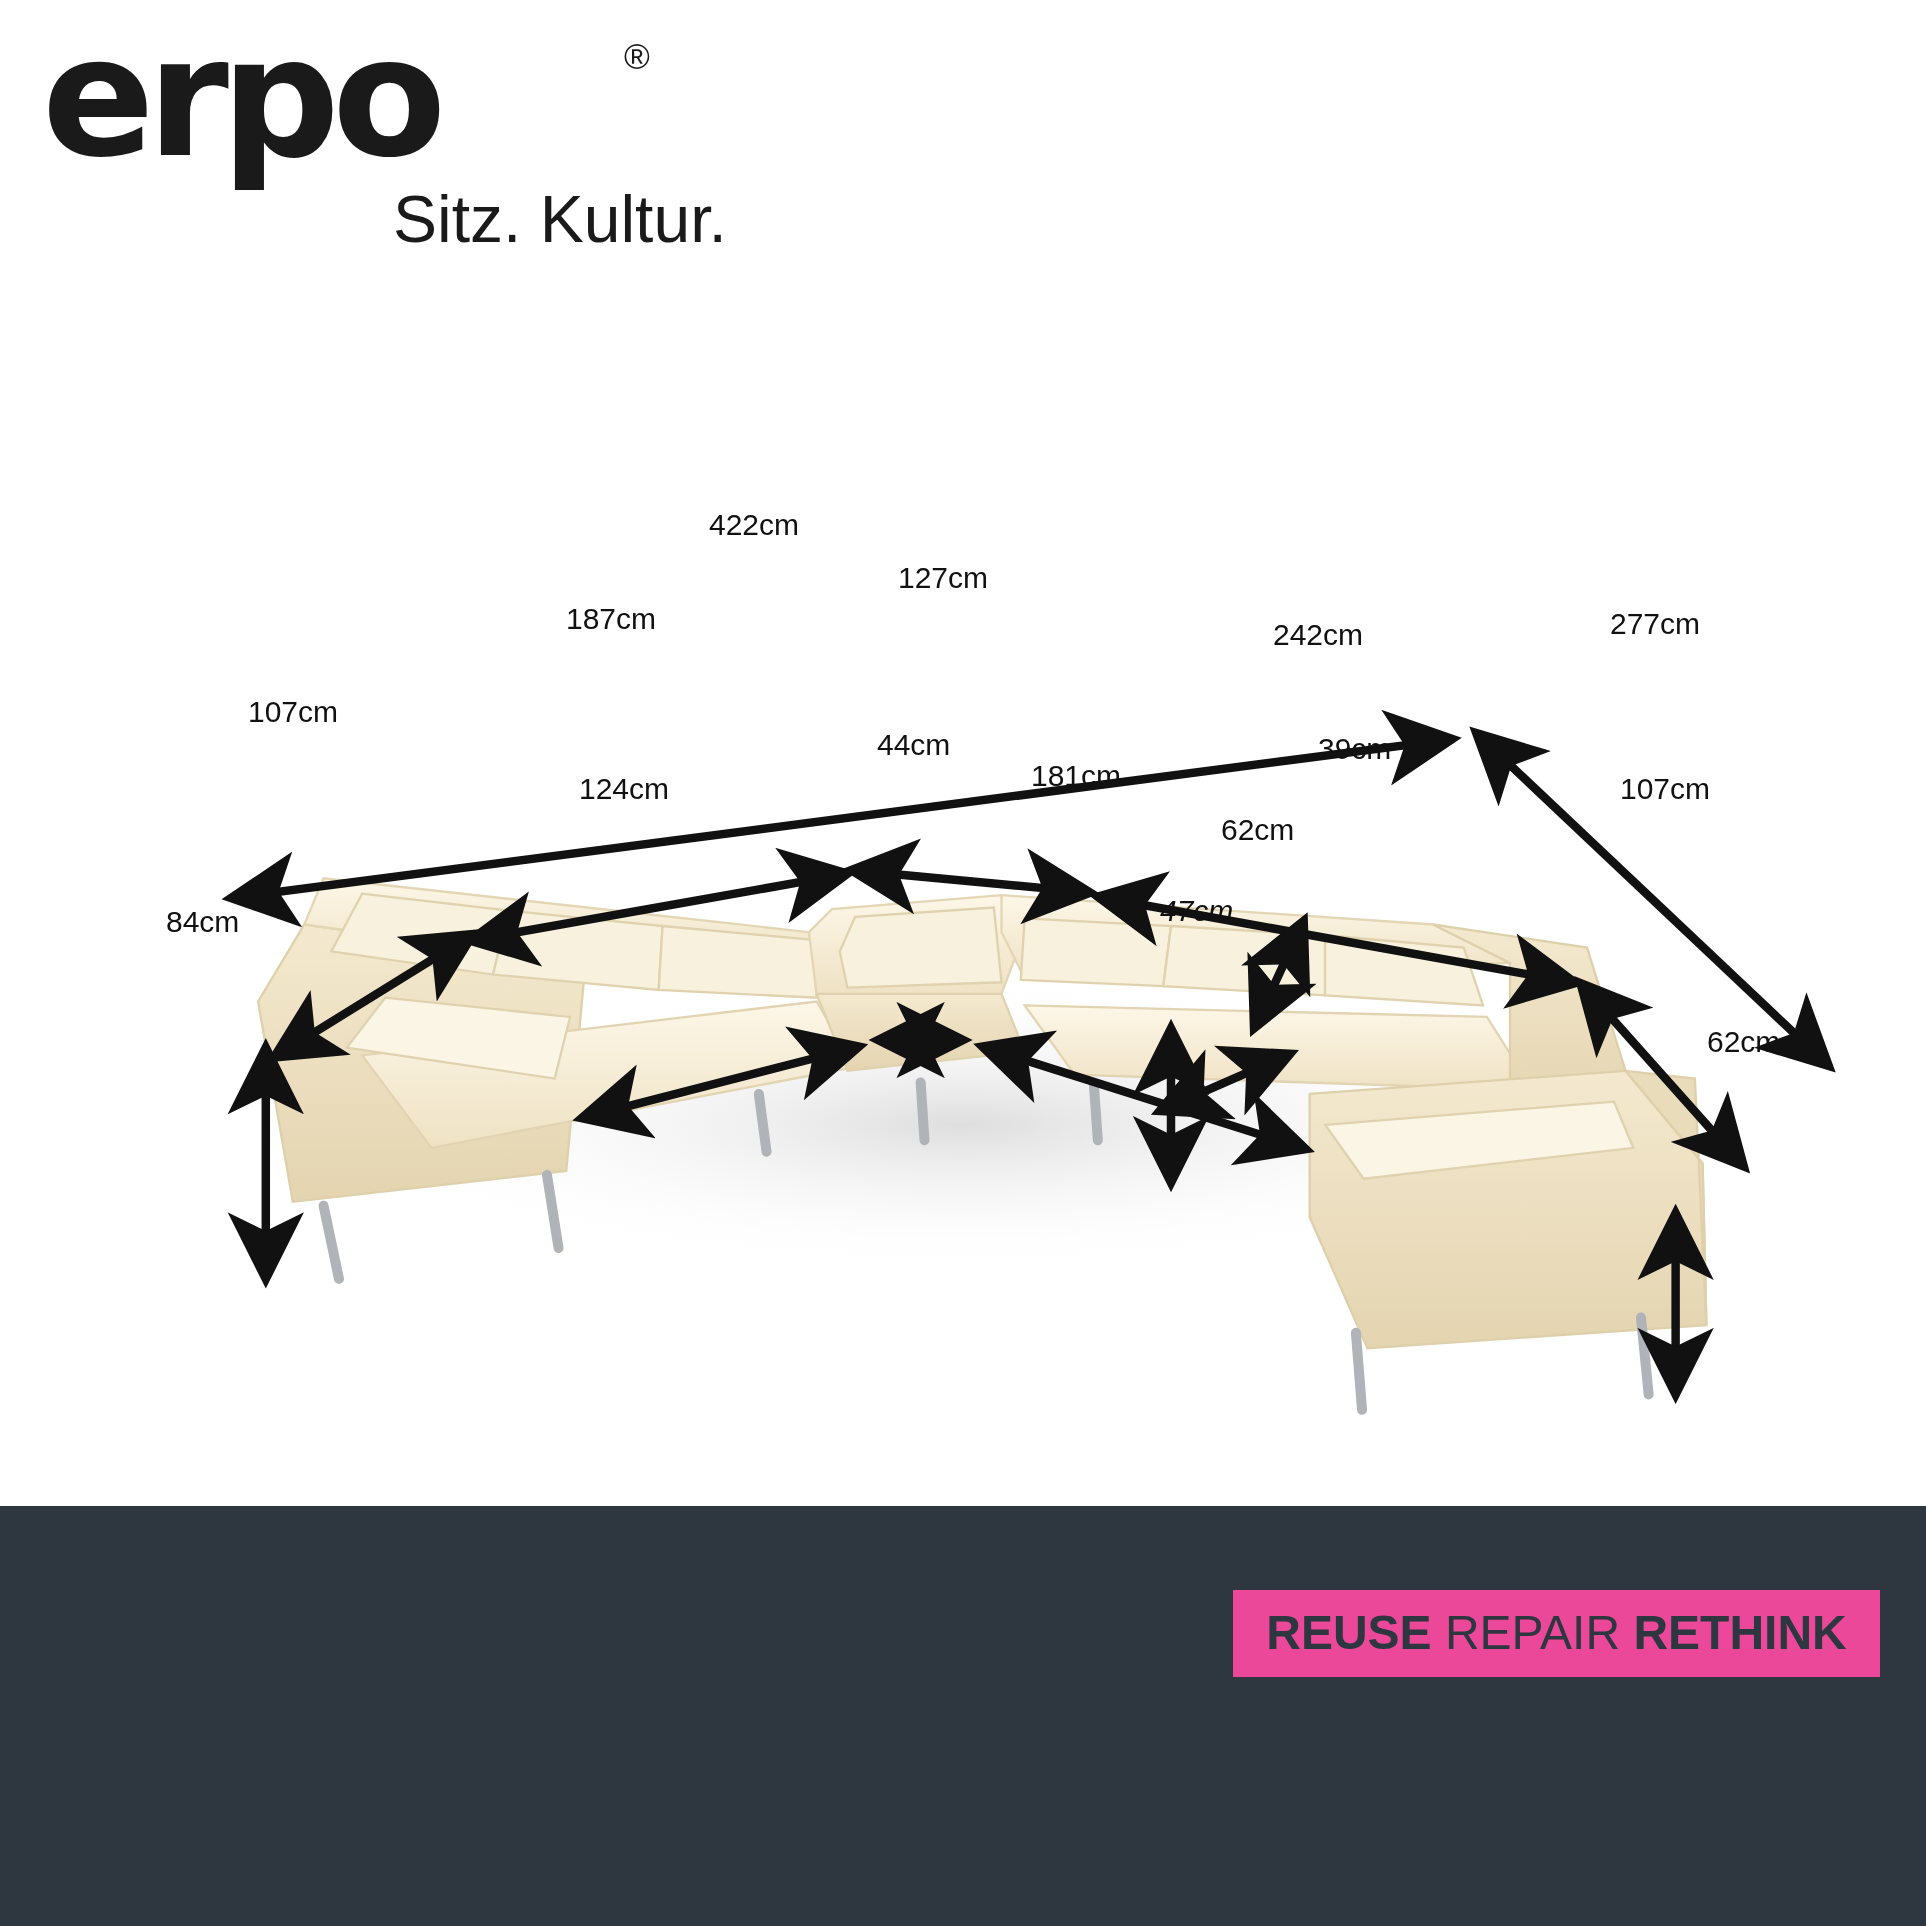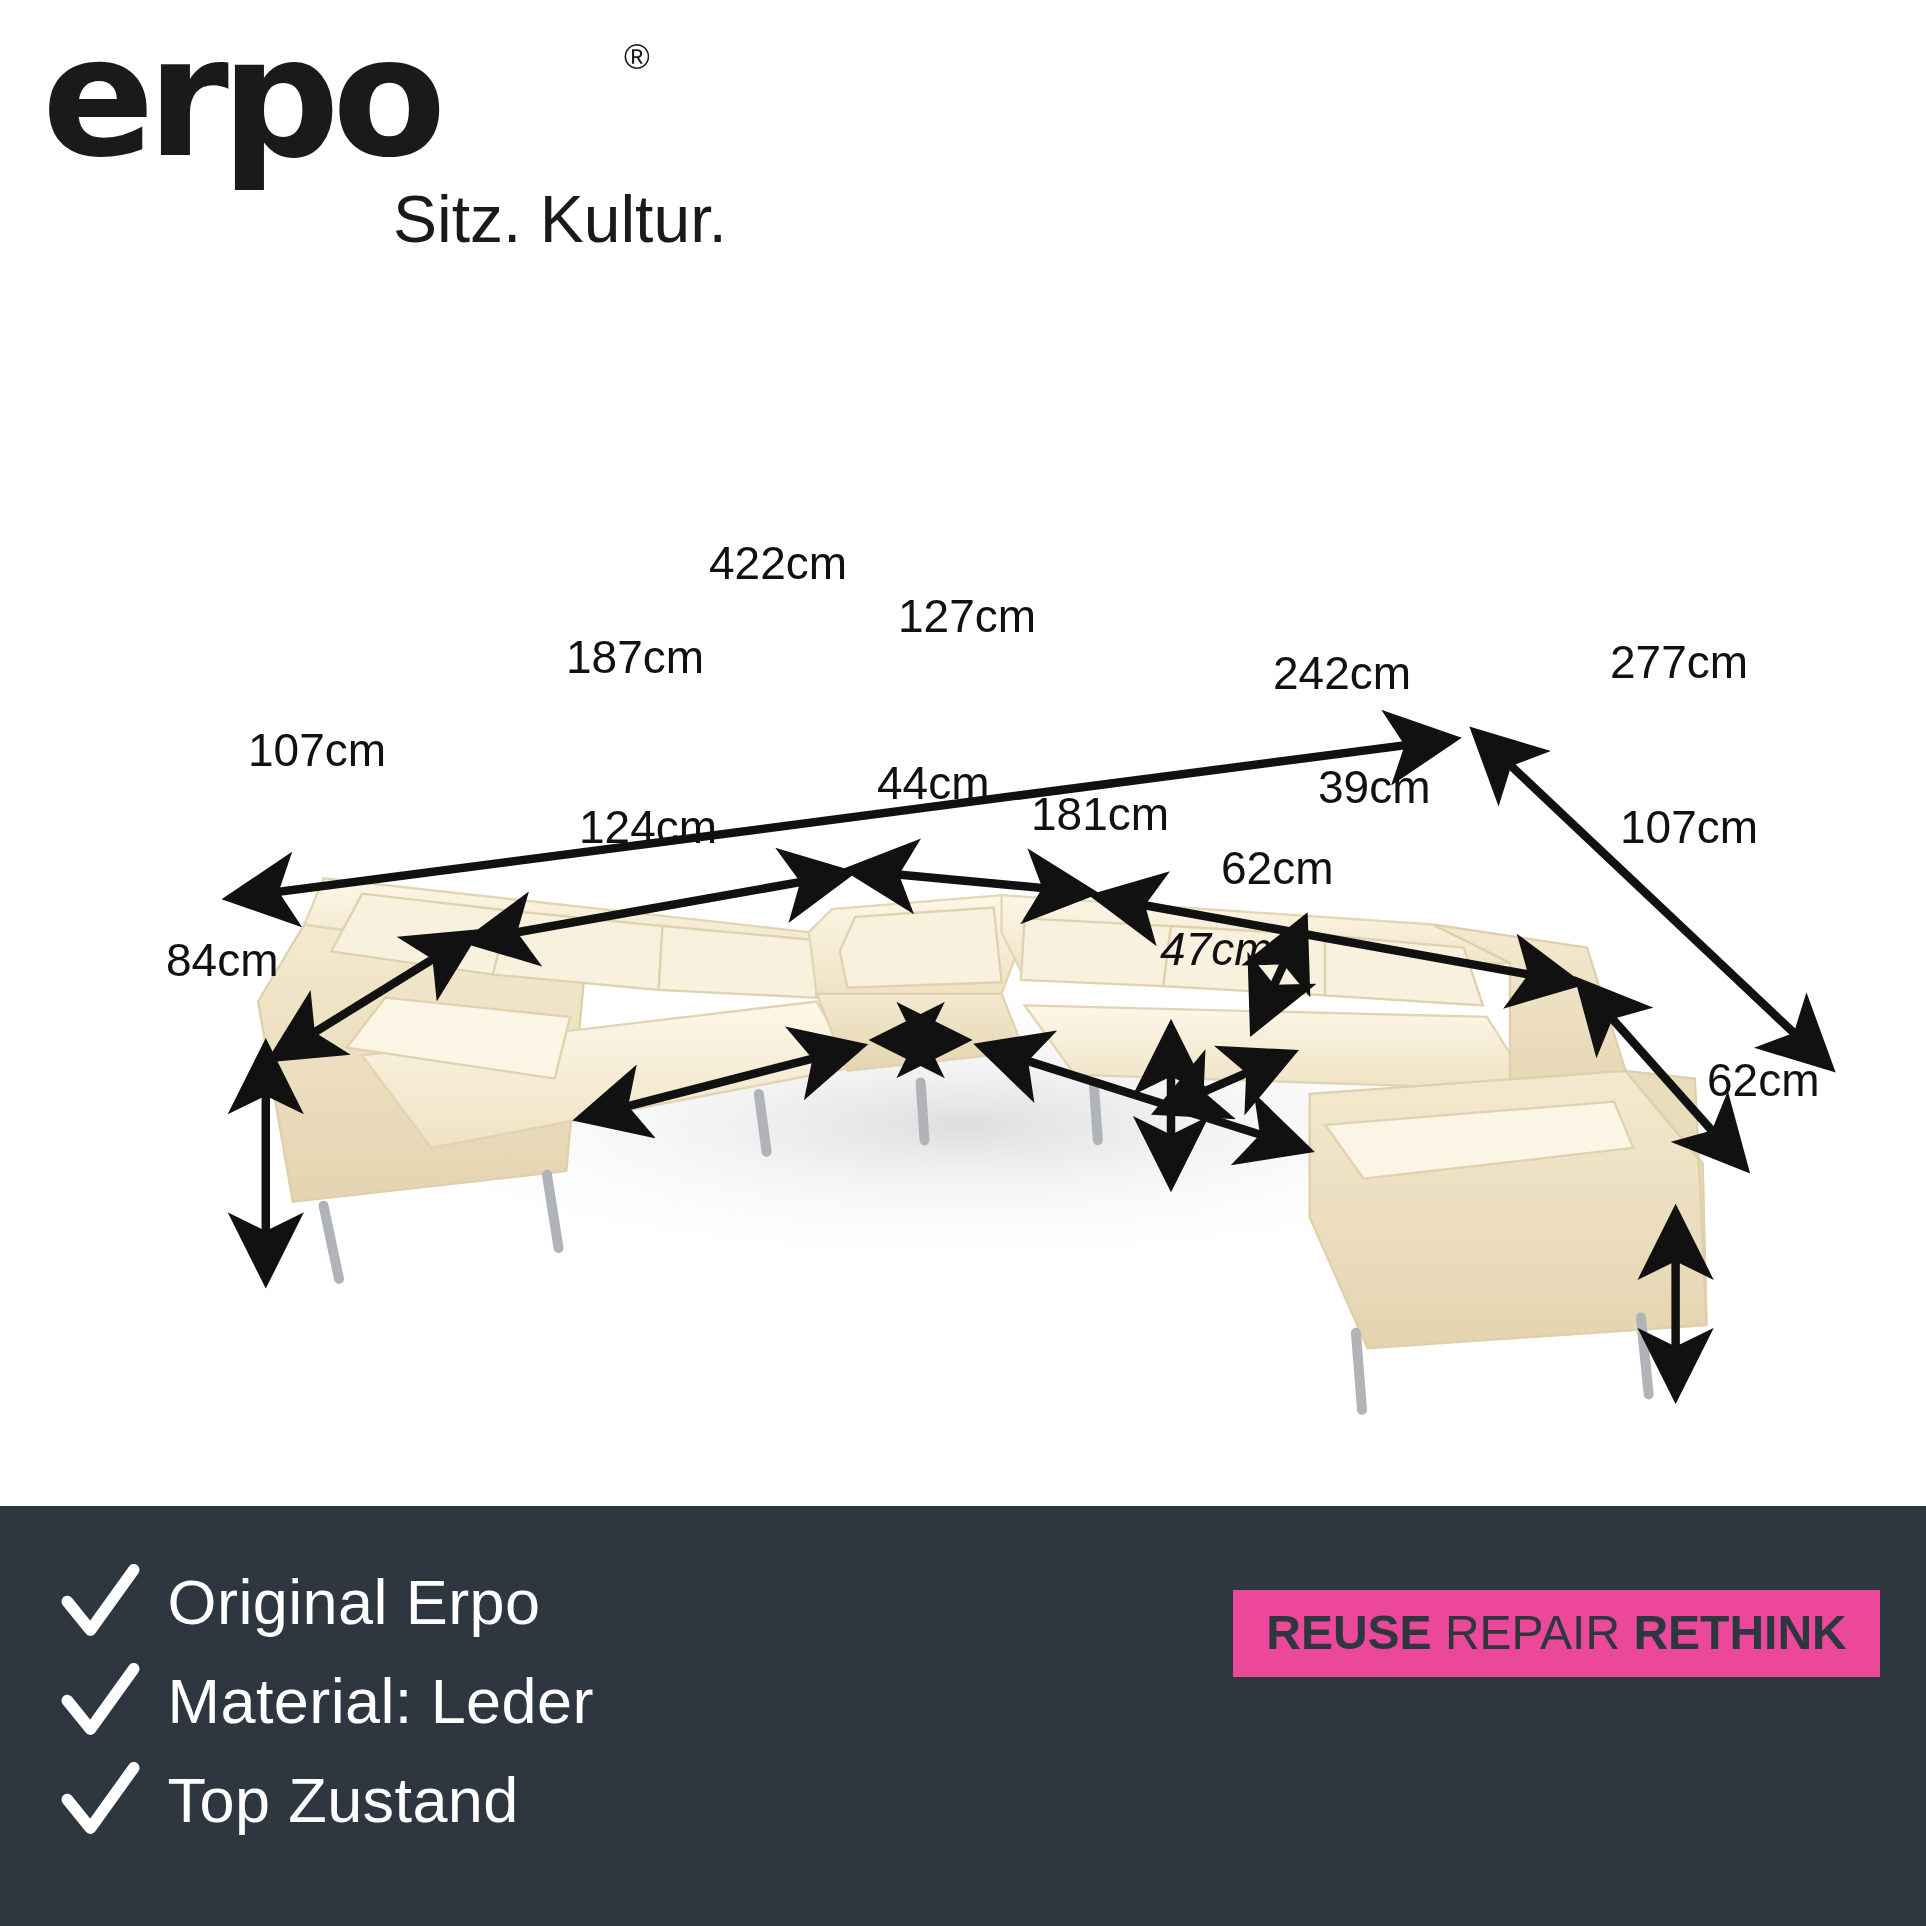--- a/index.html
+++ b/index.html
@@ -34,24 +34,23 @@
     font-size:66px;color:#1a1a1a;letter-spacing:0px;
   }
 
   
   .sofa-area{position:absolute;left:0;top:254px;width:1926px;height:1210px;}
 
   
   .mlabel{
     position:absolute;
     font-family:"Liberation Sans", sans-serif;
-    font-size:46px;
+    font-size:30px;
     color:#111111;
     white-space:nowrap;
-    margin-top:28px;
   }
 
   
   .footer{
     position:absolute;left:0;top:1506px;width:1926px;height:420px;
     background:#2e3640;
   }
   .checks{position:absolute;left:54px;top:46px;}
   .check-row{display:flex;align-items:center;height:99px;}
   .check-mark{width:92px;height:92px;display:flex;align-items:center;justify-content:center;}
@@ -200,46 +199,20 @@
     <div class="mlabel" style="left:1031px;top:505px;">181cm</div>
     <div class="mlabel" style="left:1318px;top:478px;">39cm</div>
     <div class="mlabel" style="left:1221px;top:559px;">62cm</div>
     <div class="mlabel" style="left:166px;top:651px;">84cm</div>
     <div class="mlabel" style="left:1160px;top:640px;font-style:italic;">47cm</div>
     <div class="mlabel" style="left:1707px;top:771px;">62cm</div>
   </div>
 
   <div class="footer">
 
-    <div class="checks">
-      <div class="check-row">
-        <span class="check-mark">
-          <svg width="85" height="85" viewBox="0 0 110 110">
-              <path d="M12,55 L42,92 L98,14" stroke="#ffffff" stroke-width="15" fill="none" stroke-linecap="round" stroke-linejoin="round"></path>
-            </svg>
-        </span>
-        <span class="check-text">Original Erpo</span>
-      </div>
-      <div class="check-row">
-        <span class="check-mark">
-          <svg width="85" height="85" viewBox="0 0 110 110">
-              <path d="M12,55 L42,92 L98,14" stroke="#ffffff" stroke-width="15" fill="none" stroke-linecap="round" stroke-linejoin="round"></path>
-            </svg>
-        </span>
-        <span class="check-text">Material: Leder</span>
-      </div>
-      <div class="check-row">
-        <span class="check-mark">
-          <svg width="85" height="85" viewBox="0 0 110 110">
-              <path d="M12,55 L42,92 L98,14" stroke="#ffffff" stroke-width="15" fill="none" stroke-linecap="round" stroke-linejoin="round"></path>
-            </svg>
-        </span>
-        <span class="check-text">Top Zustand</span>
-      </div>
-    </div>
 
     <div class="revive">
       <div class="revive-tag">
         <span>REUSE</span><span>&nbsp;</span><span class="light">REPAIR</span><span>&nbsp;</span><span>RETHINK</span>
       </div>
     </div>
 
   </div>
 
 </div>

